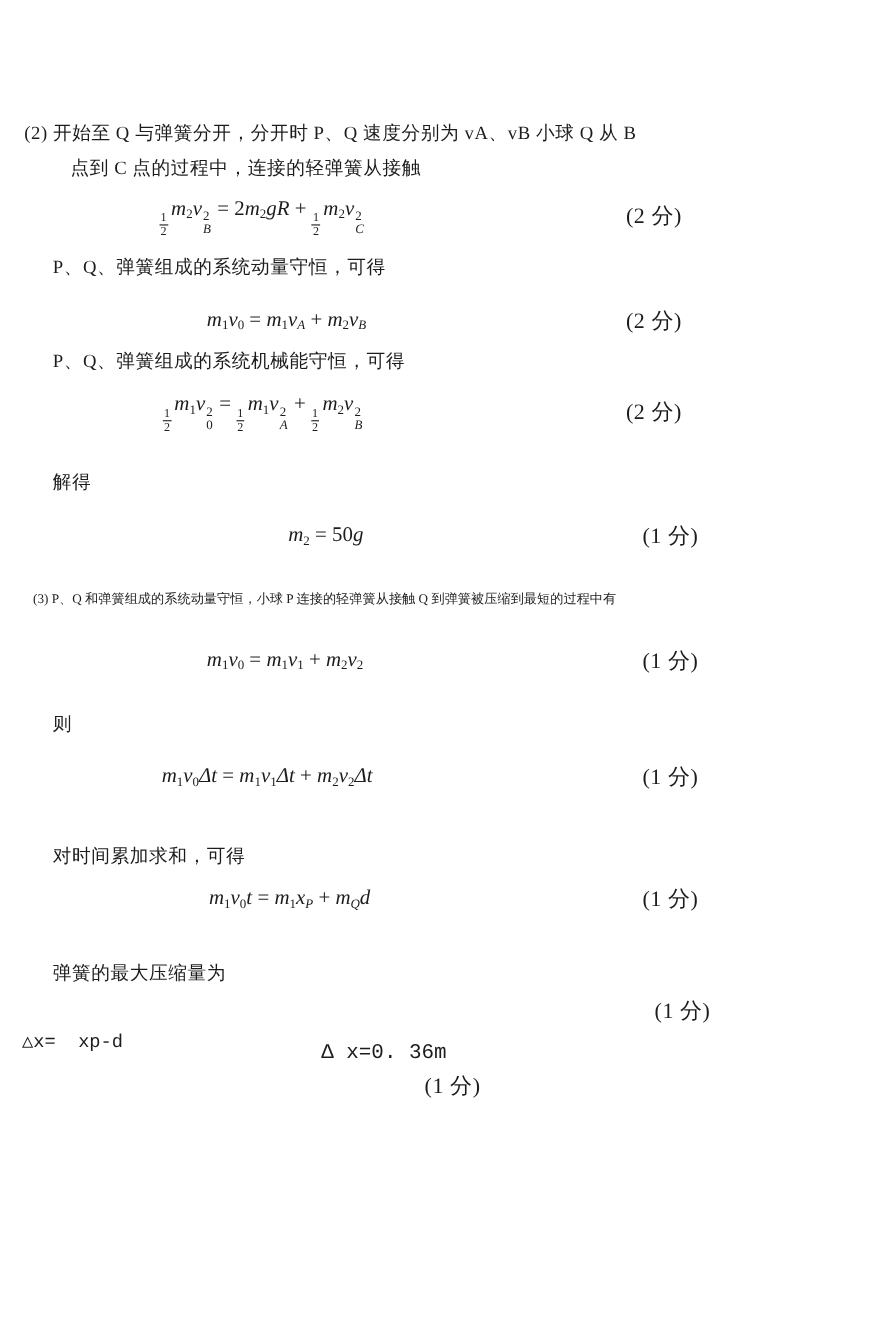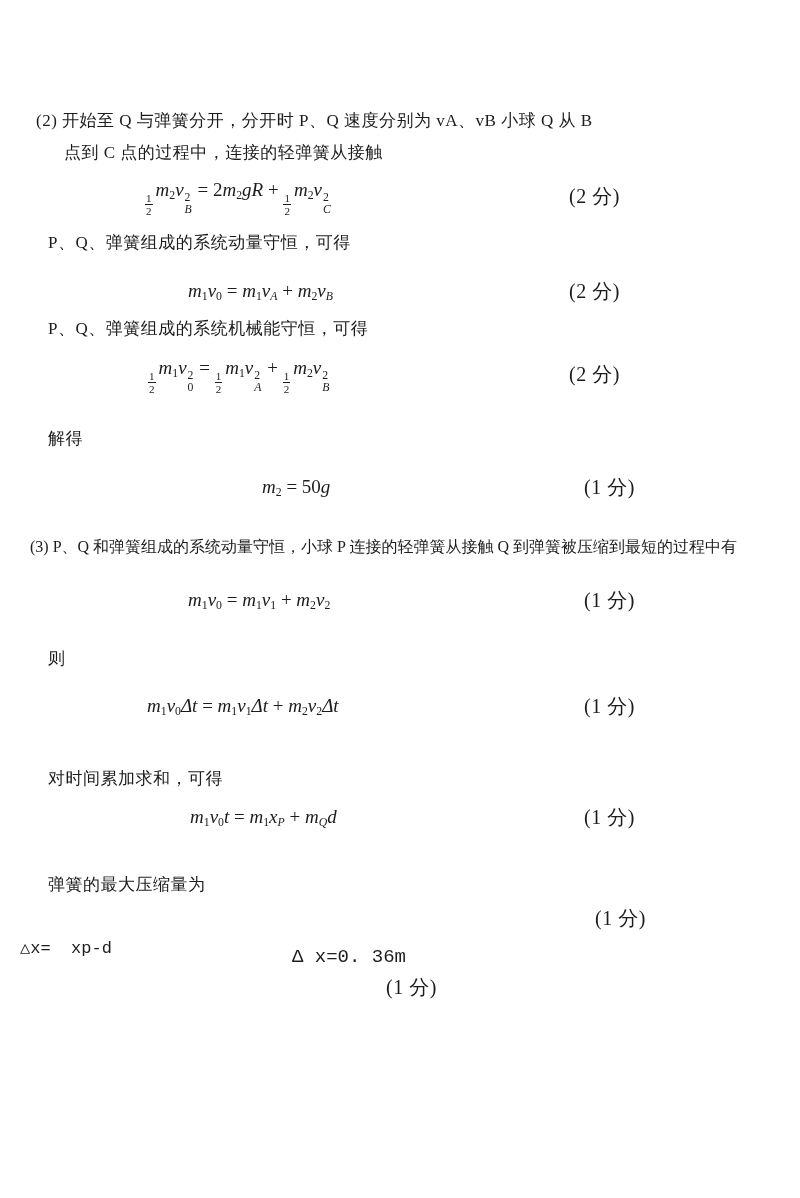--- a/index.html
+++ b/index.html
@@ -11,21 +11,21 @@
     font-family:"Liberation Serif","DejaVu Serif",serif;
     overflow:hidden;
   }
   .cn{
     position:absolute;
     font-size:17px;
     line-height:1.35;
     letter-spacing:0.5px;
     white-space:pre;
   }
-  .cn-wide{letter-spacing:0;font-size:16px;text-align:right;}
+  .cn-wide{letter-spacing:0;font-size:12px;text-align:right;}
   .eq{
     position:absolute;
     font-size:19px;
     line-height:1.7;
     white-space:nowrap;
   }
   .vit{font-style:italic;}
   .vrm{font-style:normal;}
   .eq sub.sub{
     font-size:0.62em;
@@ -64,21 +64,21 @@
     font-family:"Liberation Mono","DejaVu Sans Mono",monospace;
     font-size:19px;
     white-space:pre;
   }
 </style>
 </head>
 <body>
 
 <div class="page">
 
-  <div class="cn" style="left:36px;top:110px">(2) 开始至 Q 与弹簧分开，分开时 P、Q 速度分别为 vA、vB 小球 Q 从 B</div>
+  <div class="cn" style="left:22px;top:110px">(2) 开始至 Q 与弹簧分开，分开时 P、Q 速度分别为 vA、vB 小球 Q 从 B</div>
 
   <div class="cn" style="left:64px;top:142px">点到 C 点的过程中，连接的轻弹簧从接触</div>
 
   <div class="eq" style="left:145px;top:174px"><span class="frac">
         <span class="fnum">1</span>
         <span class="fden">2</span>
       </span><span class="vit">m</span><sub class="sub vrm">2</sub><span class="vit">v</span><span class="stack">
         <span class="ssup">2</span>
         <span class="vit">B</span>
       </span><span class="vrm"> = </span><span class="vrm">2</span><span class="vit">m</span><sub class="sub vrm">2</sub><span class="vit">g</span><span class="vit">R</span><span class="vrm"> + </span><span class="frac">

